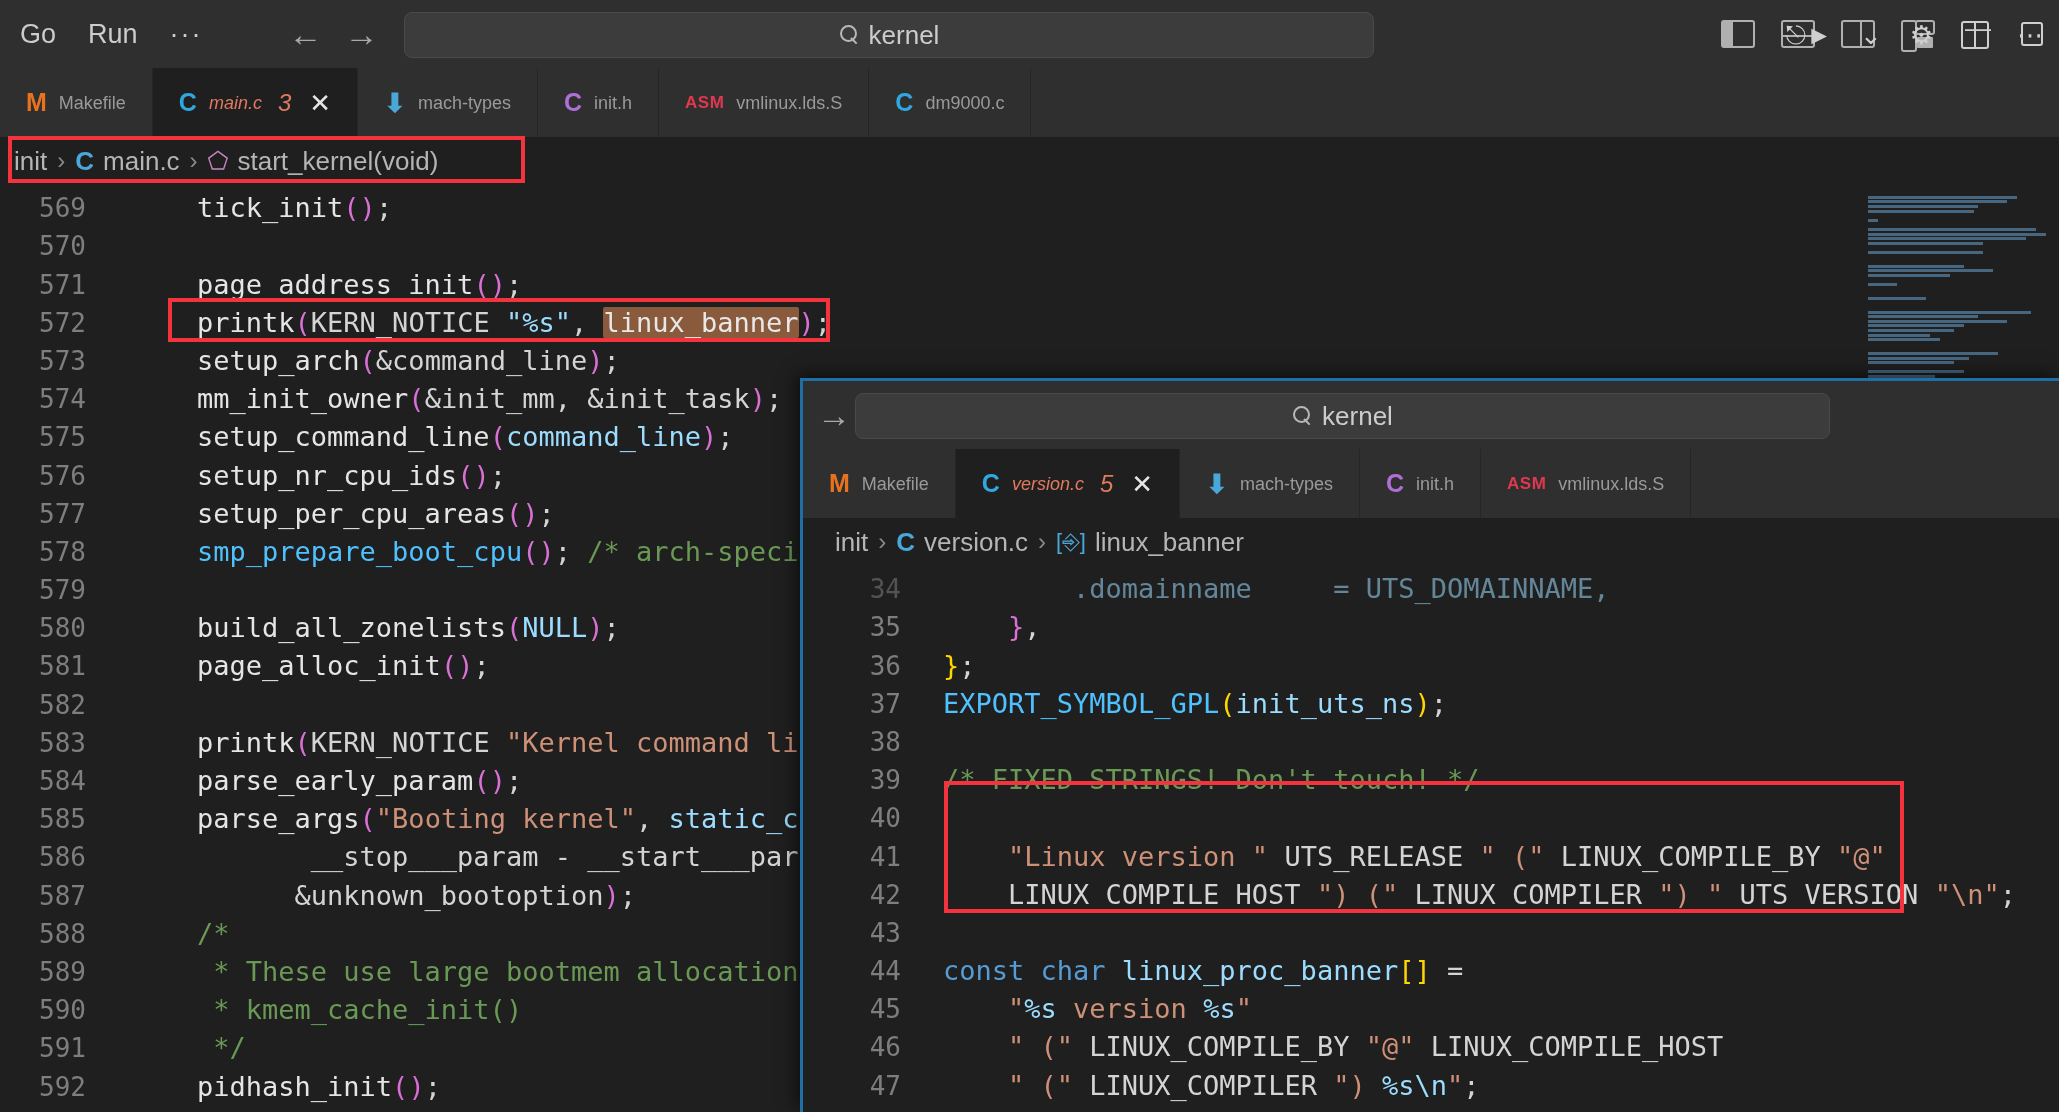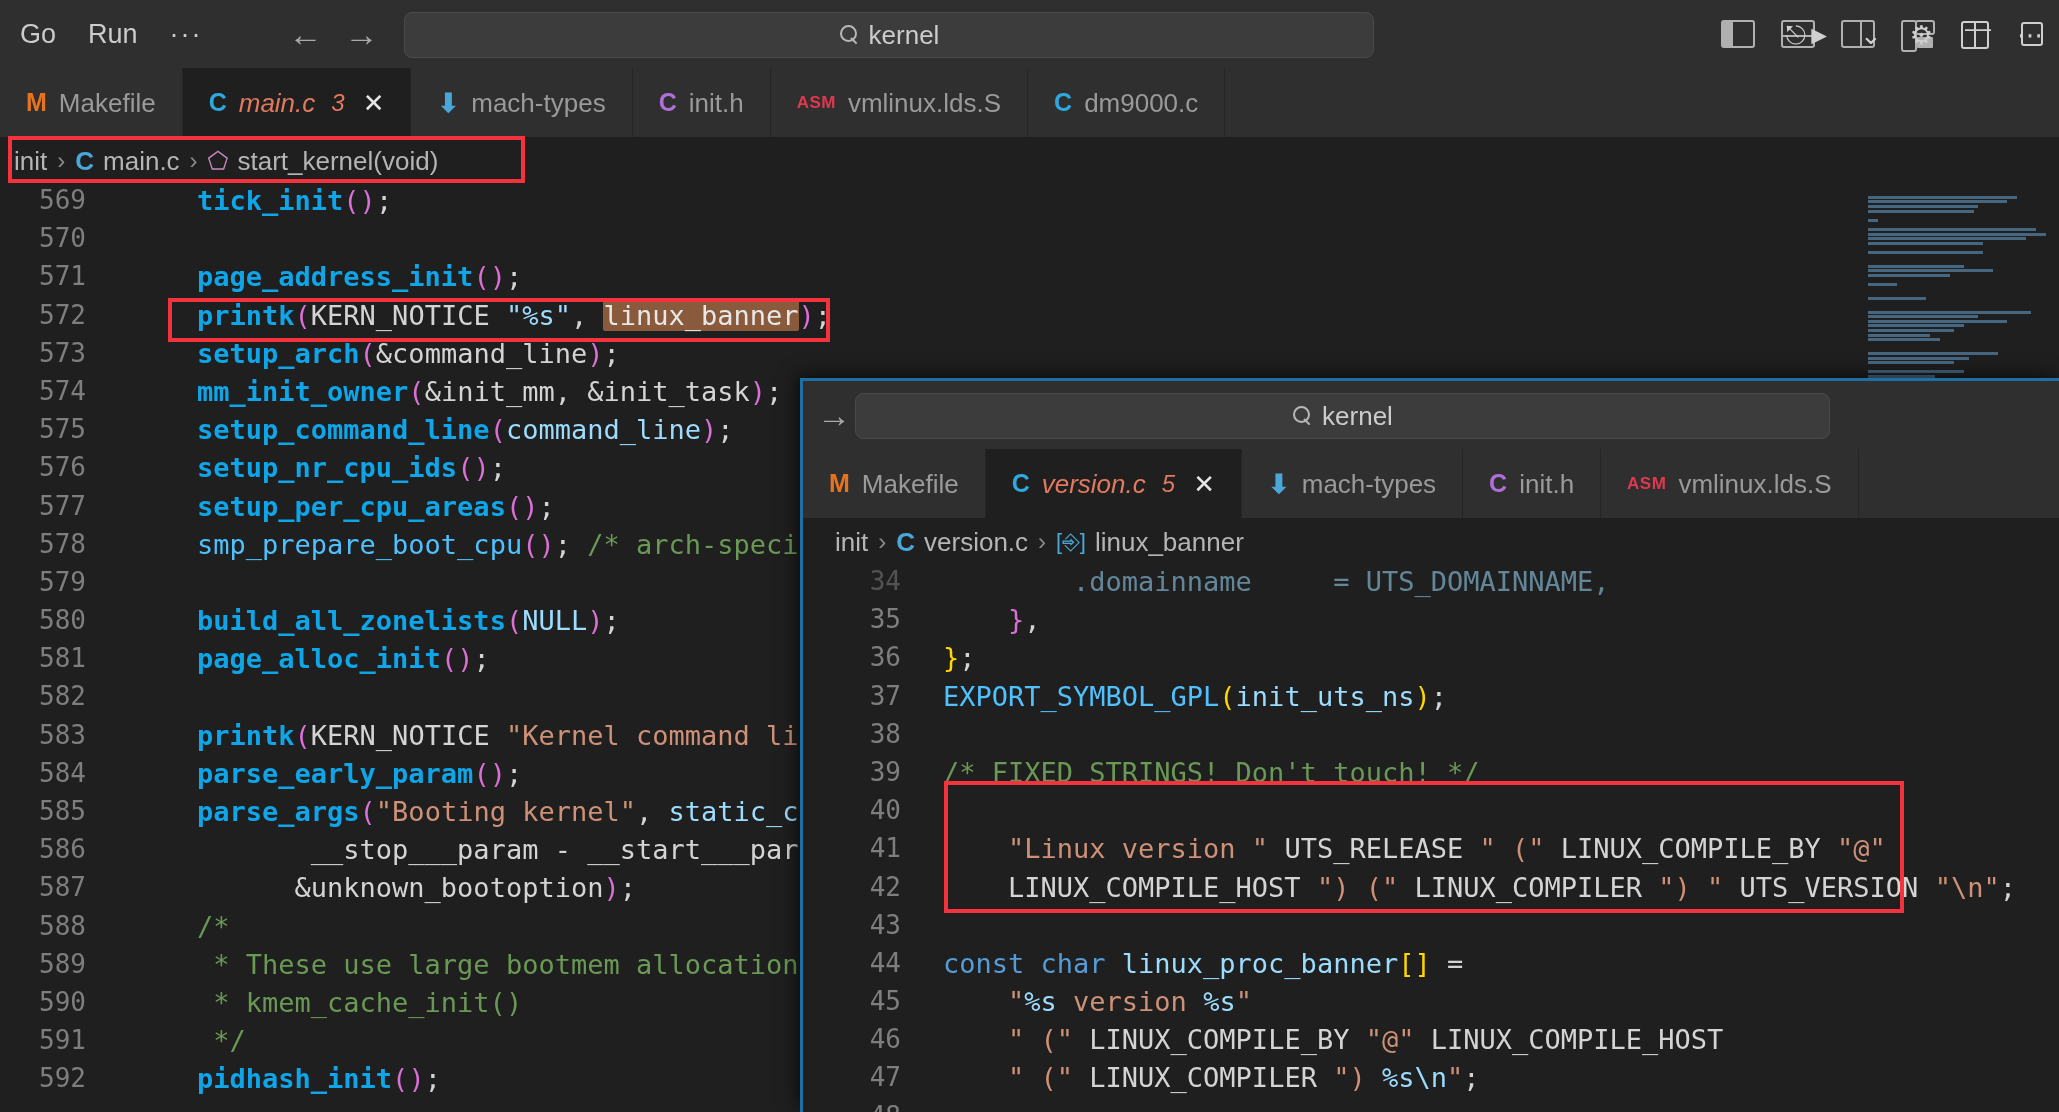--- a/index.html
+++ b/index.html
@@ -70,21 +70,21 @@
   }
   .tab {
     display: flex; align-items: center; gap: 12px;
     padding: 0 26px; min-width: 0;
     border-right: 1px solid #252525;
     background: #2f2f2f;
     position: relative;
   }
   .tab.active { background: #1f1f1f; }
   .tab-icon { font-size: 25px; font-weight: bold; line-height: 1; }
-  .tab-label { color: #9a9a9a; font-size: 26px; white-space: nowrap; line-height: 1; }
+  .tab-label { color: #9a9a9a; font-size: 18px; white-space: nowrap; line-height: 1; }
   .tab.active .tab-label { color: #e07a5f; font-style: italic; }
   .tab-badge { color: #e07a5f; font-size: 24px; font-style: italic; line-height:1; margin-left: 4px;}
   .tab-close { color: #e6e6e6; font-size: 26px; line-height: 1; margin-left: 6px; }
   .tab-icon.asm { font-size: 17px; color: #e0384f; font-weight: bold; letter-spacing: 0.5px; }
   .tab-icon.arrow { color: #4aa8d8; font-size: 26px; }
 
   .tabbar-actions {
     position: absolute; right: 10px; top: 0; height: 69px;
     display: flex; align-items: center; gap: 28px; padding-right: 6px;
   }
@@ -108,32 +108,32 @@
   }
 
   
   .editor {
     position: absolute; left: 0; top: 185px; width: 2059px; height: 927px;
     background: #1f1f1f;
     font-family: "DejaVu Sans Mono", monospace;
     font-size: 27px;
     overflow: hidden;
   }
-  .code-line { height: 38.2px; display: flex; align-items: flex-start; white-space: pre; }
+  .code-line { height: 38.2px; display: flex; align-items: flex-end; white-space: pre; }
   .gutter { width: 108px; text-align: right; padding-right: 22px; color: #7e7e7e; font-size: 26px; flex: none; }
   .code-text { padding-left: 24px; color: #d4d4d4; }
 
   .minimap {
     position: absolute; right: 0; top: 185px; width: 205px; height: 198px;
     background: #1f1f1f; overflow: hidden; opacity: 0.95;
   }
   .mm-line { height: 3px; margin: 1.6px 0 0 0; background: #4a6a86; }
 
   
-  .t-fn   { color: #0ea5e9; font-weight: bold; }
+  .t-fn   { color: #e5e5e5; }
   .t-par  { color: #da70d6; }
   .t-par2 { color: #ffd700; }
   .t-var  { color: #9cdcfe; }
   .t-str  { color: #ce9178; }
   .t-cmt  { color: #6a9955; }
   .t-kw   { color: #569cd6; }
   .t-plain{ color: #d4d4d4; }
   .t-macro{ color: #4fc1ff; }
   .hl-word { background: #8a5a3c; color: #e8e8e8; border-radius: 2px; }
   .hl-sel  { background: #51657a; color: #ffffff; border-radius: 2px; }

